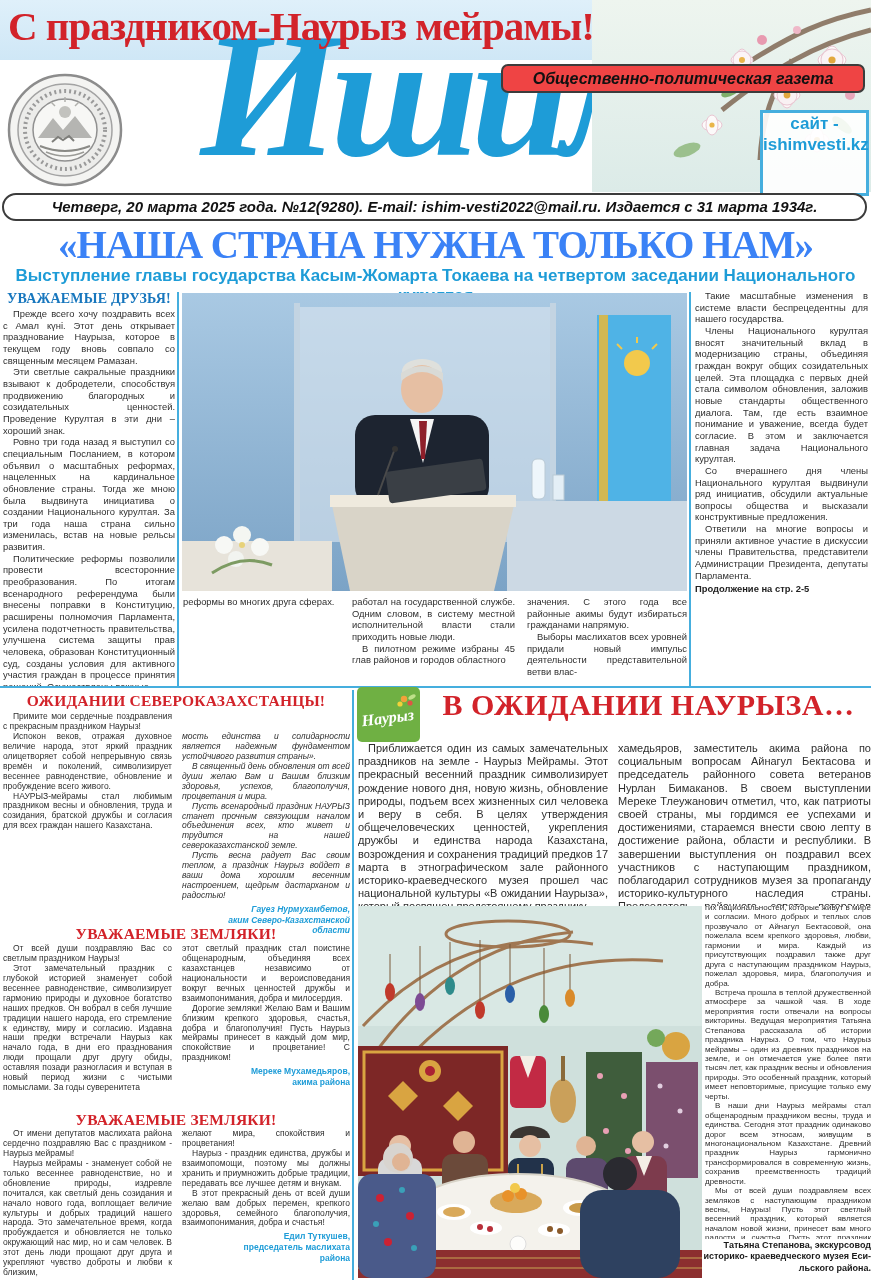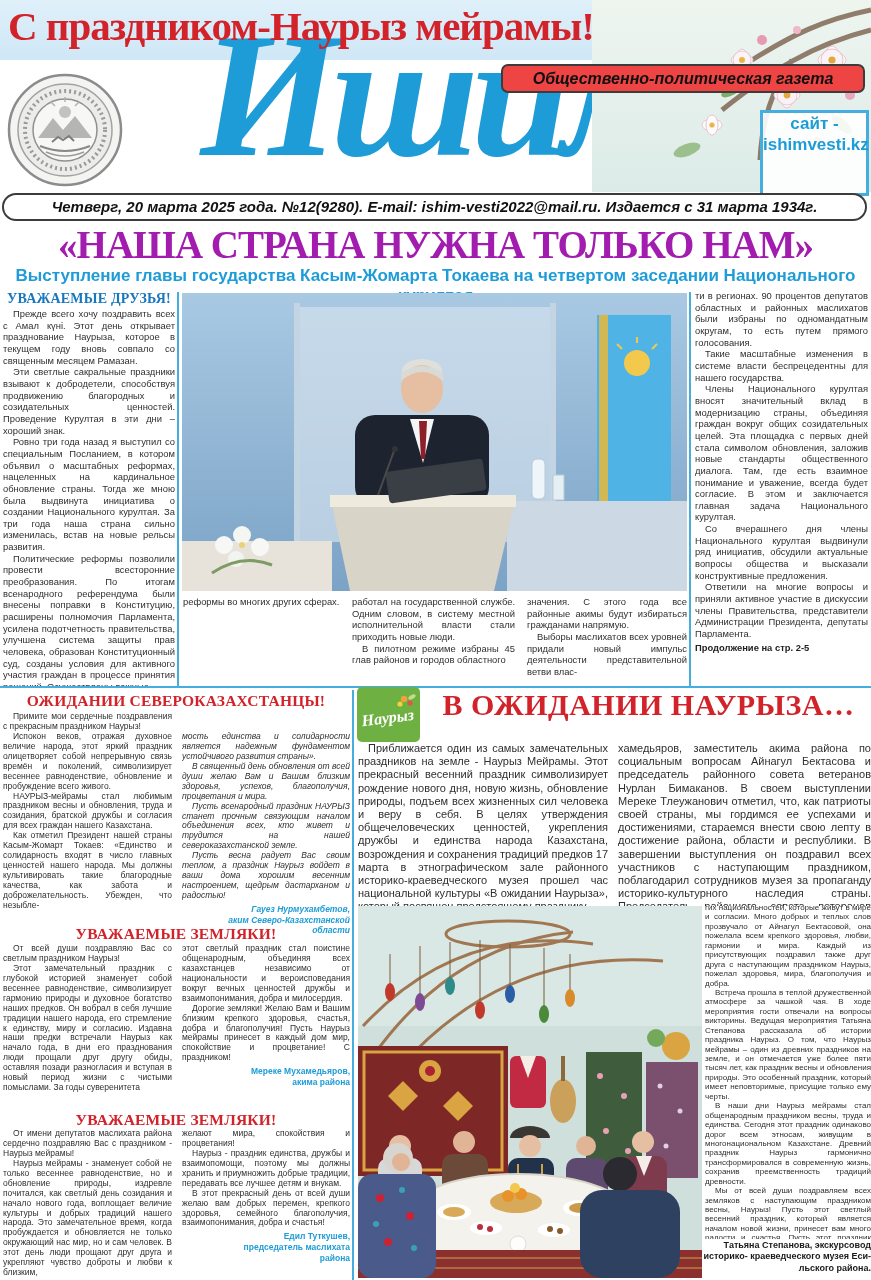--- a/index.html
+++ b/index.html
@@ -14,21 +14,21 @@
             font:bold italic 178px/1.0 "Liberation Serif",serif;color:#1e9cd7;letter-spacing:-8px;z-index:1;}
   .gazette-box{left:501px;top:64px;width:360px;height:25px;background:#ef4444;border:2px solid #3c3c3c;
                border-radius:7px;font:bold italic 16px/25px "Liberation Sans",sans-serif;text-align:center;z-index:4;color:#111;}
   .site-box{left:760px;top:110px;width:103px;height:80px;background:rgba(255,255,255,.9);
             border:3px solid #45aede;color:#1e9cd7;font:bold 17px/1.25 "Liberation Sans",sans-serif;
             text-align:center;display:flex;flex-direction:column;z-index:4;}
   .dateline{left:2px;top:193px;width:861px;height:24px;background:#fff;border:2.5px solid #3c3c3c;
             border-radius:14px;font:bold italic 15px/24px "Liberation Sans",sans-serif;color:#111;text-align:center;z-index:4;}
   
   .headline{left:0;top:225px;width:871px;text-align:center;font:bold 39px/1.05 "Liberation Serif",serif;
-            color:#a21caf;letter-spacing:-1px;white-space:nowrap;}
+            color:#3b82f6;letter-spacing:-1px;white-space:nowrap;}
   .subheadline{left:0;top:266px;width:871px;text-align:center;font:bold 17px/1.2 "Liberation Sans",sans-serif;color:#1e9cd7;}
   
   .jcol{overflow:hidden;text-align:justify;}
   .lead-col{font-size:9.4px;line-height:1.24;}
   .bl-col{font-size:8.5px;line-height:1.17;}
   .nzw-col{font-size:11px;line-height:1.2;}
   .nzn-col{font-size:8px;line-height:1.18;}
   p{margin:0;text-indent:10px;}
   p.cont{text-indent:0;}
   .h-blue{font:bold 14px/18px "Liberation Serif",serif;color:#1877be;text-align:center;letter-spacing:.2px;}
@@ -181,49 +181,47 @@
       <rect x="148" y="202" width="186" height="12" fill="#efeade"></rect>
       <rect x="205" y="172" width="98" height="32" rx="4" fill="#3a3f45" transform="rotate(-8 254 188)"></rect>
       <line x1="196" y1="202" x2="212" y2="158" stroke="#4a4a4a" stroke-width="2"></line>
       <circle cx="213" cy="156" r="3" fill="#333"></circle>
     </g>
   </svg>
 
   <div class="abs vline" style="left:689px;top:292px;height:394px;"></div>
 
   <div class="abs jcol lead-col" style="left:695px;top:290px;width:173px;height:398px;">
-    <p class="cont">ти в регионах. 90 процентов депутатов областных и районных маслихатов были избраны по одномандатным округам, то есть путем прямого голосования.</p>
     <p>Такие масштабные изменения в системе власти беспрецедентны для нашего государства.</p>
     <p>Члены Национального курултая вносят значительный вклад в модернизацию страны, объединяя граждан вокруг общих созидательных целей. Эта площадка с первых дней стала символом обновления, заложив новые стандарты общественного диалога. Там, где есть взаимное понимание и уважение, всегда будет согласие. В этом и заключается главная задача Национального курултая.</p>
     <p>Со вчерашнего дня члены Национального курултая выдвинули ряд инициатив, обсудили актуальные вопросы общества и высказали конструктивные предложения.</p>
     <p>Ответили на многие вопросы и приняли активное участие в дискуссии члены Правительства, представители Администрации Президента, депутаты Парламента.</p>
     <p class="cont contn">Продолжение на стр. 2-5</p>
   </div>
 
   <div class="abs jcol lead-col" style="left:183px;top:596px;width:160px;height:90px;">
-    <p class="cont">реформы во многих других сферах.</p>
+    <p class="cont">реформы во многих друга сферах.</p>
   </div>
   <div class="abs jcol lead-col" style="left:352px;top:596px;width:163px;height:90px;">
     <p class="cont">работал на государственной службе. Одним словом, в систему местной исполнительной власти стали приходить новые люди.</p>
     <p>В пилотном режиме избраны 45 глав районов и городов областного</p>
   </div>
   <div class="abs jcol lead-col" style="left:527px;top:596px;width:160px;height:90px;">
     <p class="cont">значения. С этого года все районные акимы будут избираться гражданами напрямую.</p>
     <p>Выборы маслихатов всех уровней придали новый импульс деятельности представительной ветви влас-</p>
   </div>
 
   <div class="abs hline" style="left:0;top:686px;width:871px;"></div>
   <div class="abs vline" style="left:352px;top:690px;height:590px;"></div>
 
   <div class="abs h-red" style="left:0;top:691px;width:352px;">ОЖИДАНИИ СЕВЕРОКАЗАХСТАНЦЫ!</div>
   <div class="abs jcol bl-col" style="left:3px;top:712px;width:169px;height:212px;">
     <p>Примите мои сердечные поздравления с прекрасным праздником Наурыз!</p>
     <p>Испокон веков, отражая духовное величие народа, этот яркий праздник олицетворяет собой непрерывную связь времён и поколений, символизирует весеннее равноденствие, обновление и пробуждение всего живого.</p>
     <p>НАУРЫЗ-мейрамы стал любимым праздником весны и обновления, труда и созидания, братской дружбы и согласия для всех граждан нашего Казахстана.</p>
-    <p>Как отметил Президент нашей страны Касым-Жомарт Токаев: «Единство и солидарность входят в число главных ценностей нашего народа. Мы должны культивировать такие благородные качества, как забота и доброжелательность. Убежден, что незыбле-</p>
   </div>
   <div class="abs jcol bl-col" style="left:182px;top:732px;width:168px;height:212px;font-style:italic;">
     <p class="cont">мость единства и солидарности является надежным фундаментом устойчивого развития страны».</p>
     <p>В священный день обновления от всей души желаю Вам и Вашим близким здоровья, успехов, благополучия, процветания и мира.</p>
     <p>Пусть всенародный праздник НАУРЫЗ станет прочным связующим началом объединения всех, кто живет и трудится на нашей североказахстанской земле.</p>
     <p>Пусть весна радует Вас своим теплом, а праздник Наурыз войдет в ваши дома хорошим весенним настроением, щедрым дастарханом и радостью!</p>
     <div class="sig">
       <span>Гауез Нурмухамбетов,</span>
       <span>аким Северо-Казахстанской</span>
       <span>области</span>

